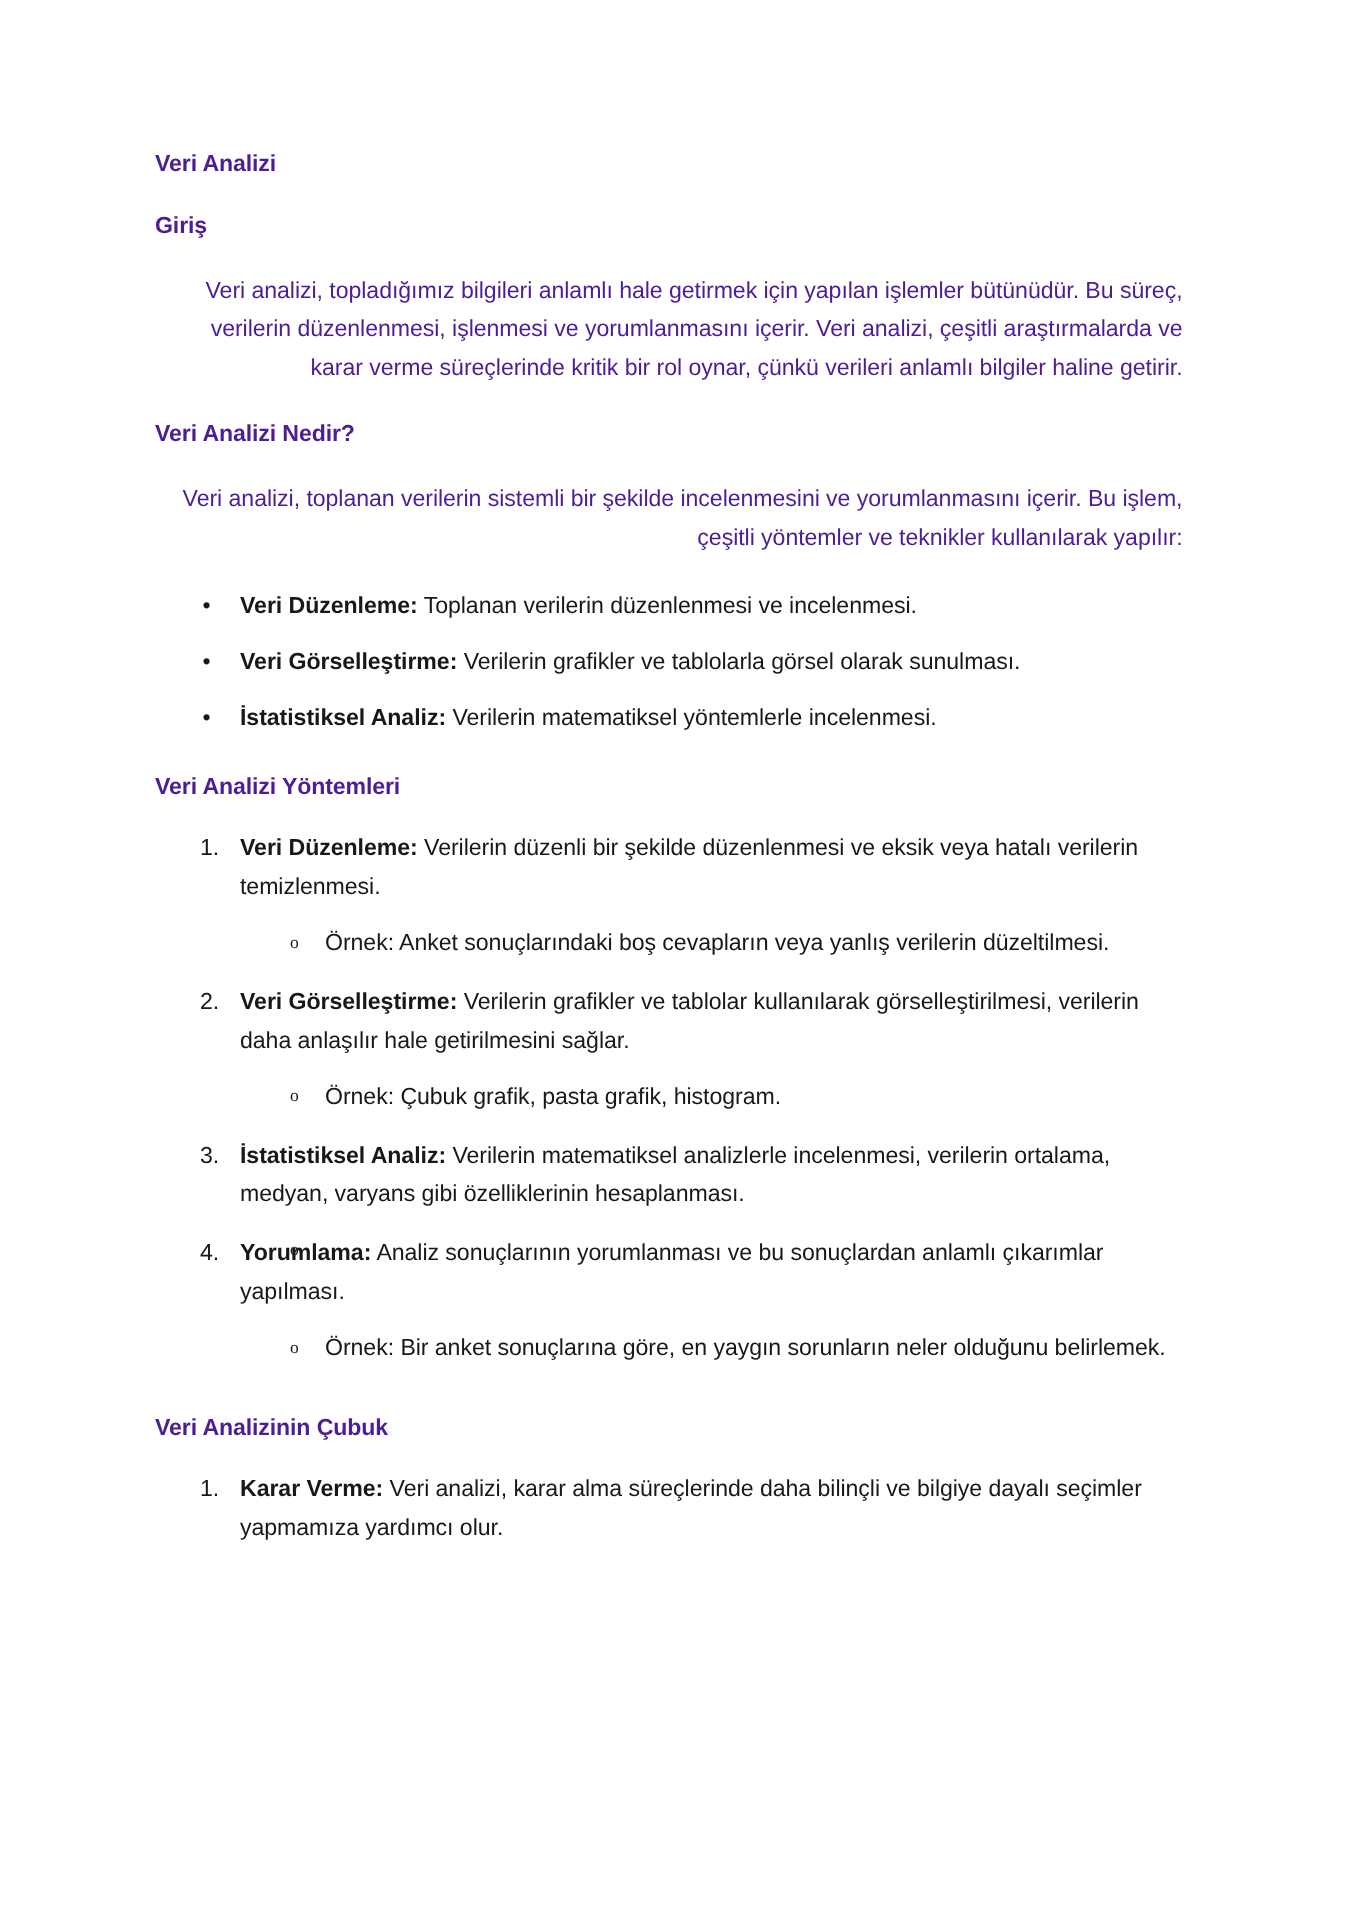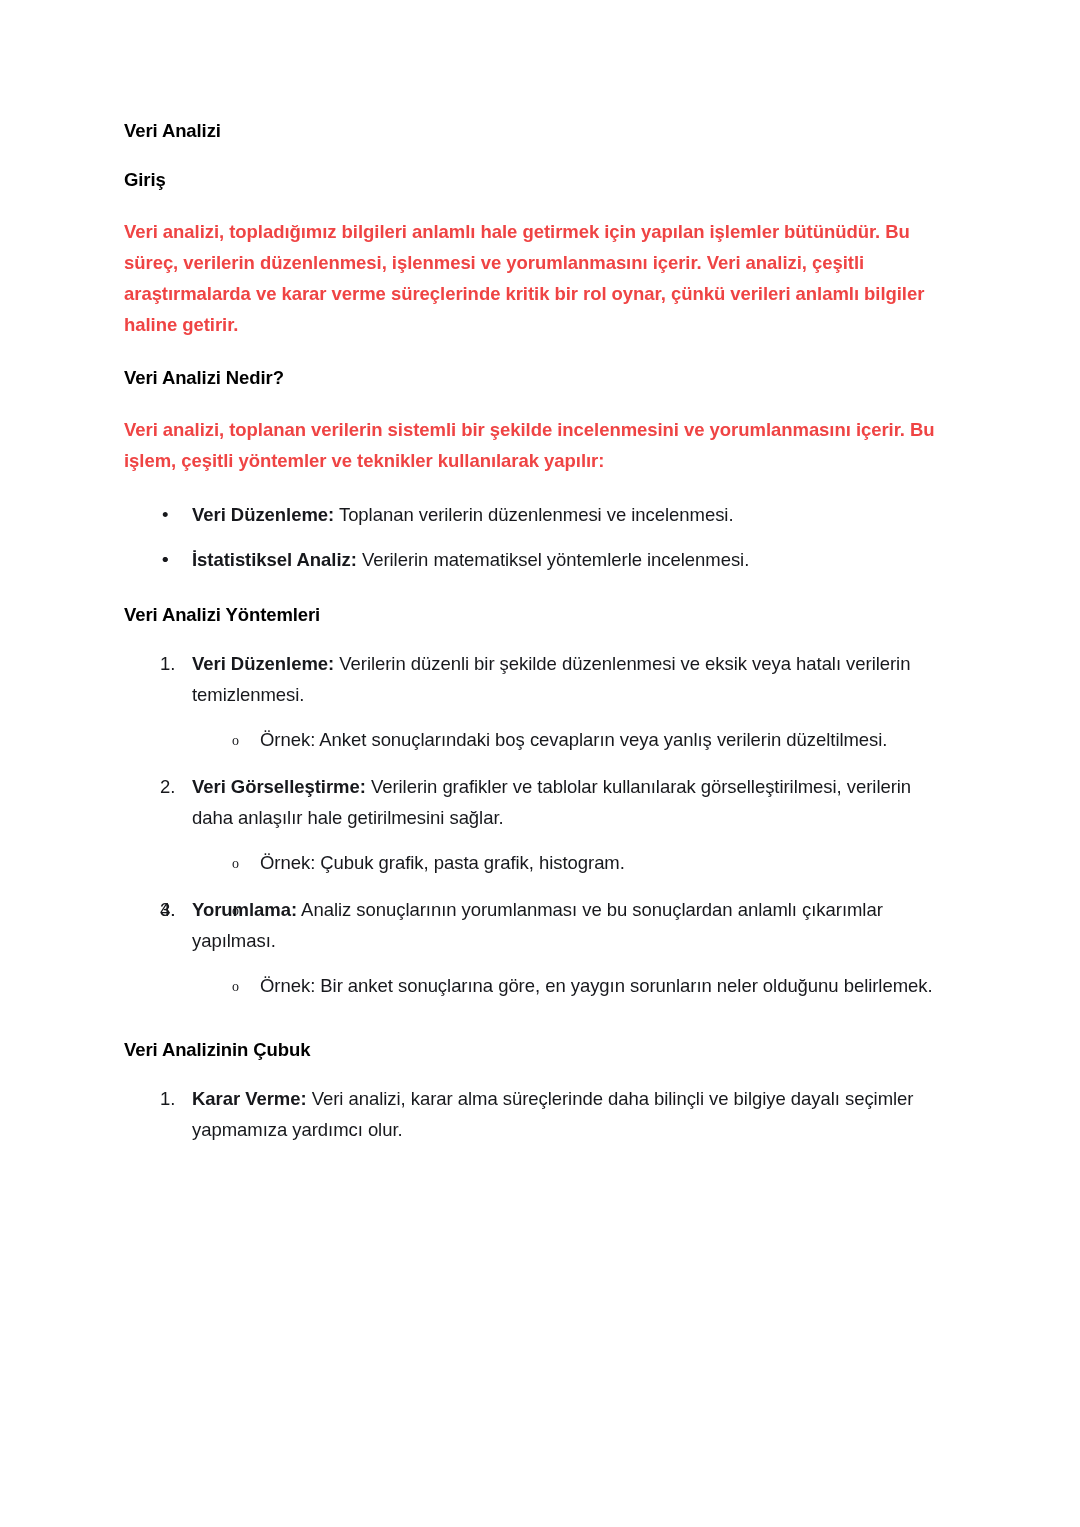--- a/index.html
+++ b/index.html
@@ -27,32 +27,33 @@
 
   .doc {
     width: 822px;
   }
 
   
   .heading {
     font-size: 18.5px;
     font-weight: bold;
     line-height: 26px;
-    color: #000000;
+    color: #4c1d95;
     margin: 0 0 0 0;
     letter-spacing: -0.1px;
   }
 
   .para {
     font-size: 18.5px;
-    font-weight: bold;
-    line-height: 31px;
-    color: #ef4444;
+    font-weight: normal;
+    line-height: 31px;
+    color: #4c1d95;
     margin: 0;
     letter-spacing: -0.05px;
+    text-align: right;
   }
 
   .gap-sm  { height: 20px; }
   .gap-md  { height: 23px; }
   .gap-lg  { height: 25px; }
   .gap-xl  { height: 27px; }
 
   
   ul.bullets,
   ol.numbers,
@@ -150,20 +151,21 @@
 
     <div class="gap-md"></div>
 
     <ul class="bullets">
       <li>
         <span class="marker">•</span>
         <span class="li-text"><span class="lead">Veri Düzenleme:</span><span> Toplanan verilerin düzenlenmesi ve incelenmesi.</span></span>
       </li>
       <li>
         <span class="marker">•</span>
+        <span class="li-text"><span class="lead">Veri Görselleştirme:</span><span> Verilerin grafikler ve tablolarla görsel olarak sunulması.</span></span>
       </li>
       <li>
         <span class="marker">•</span>
         <span class="li-text"><span class="lead">İstatistiksel Analiz:</span><span> Verilerin matematiksel yöntemlerle incelenmesi.</span></span>
       </li>
     </ul>
 
     <div class="gap-xl"></div>
 
     <div class="heading">Veri Analizi Yöntemleri</div>
@@ -188,20 +190,21 @@
         <ul class="subitems">
           <li>
             <span class="marker">o</span>
             <span>Örnek: Çubuk grafik, pasta grafik, histogram.</span>
           </li>
         </ul>
       </li>
 
       <li>
         <span class="marker">3.</span>
+        <span class="li-text"><span class="lead">İstatistiksel Analiz:</span><span> Verilerin matematiksel analizlerle incelenmesi, verilerin ortalama, medyan, varyans gibi özelliklerinin hesaplanması.</span></span>
         <ul class="subitems">
           <li>
             <span class="marker">o</span>
           </li>
         </ul>
       </li>
 
       <li>
         <span class="marker">4.</span>
         <span class="li-text"><span class="lead">Yorumlama:</span><span> Analiz sonuçlarının yorumlanması ve bu sonuçlardan anlamlı çıkarımlar yapılması.</span></span>

